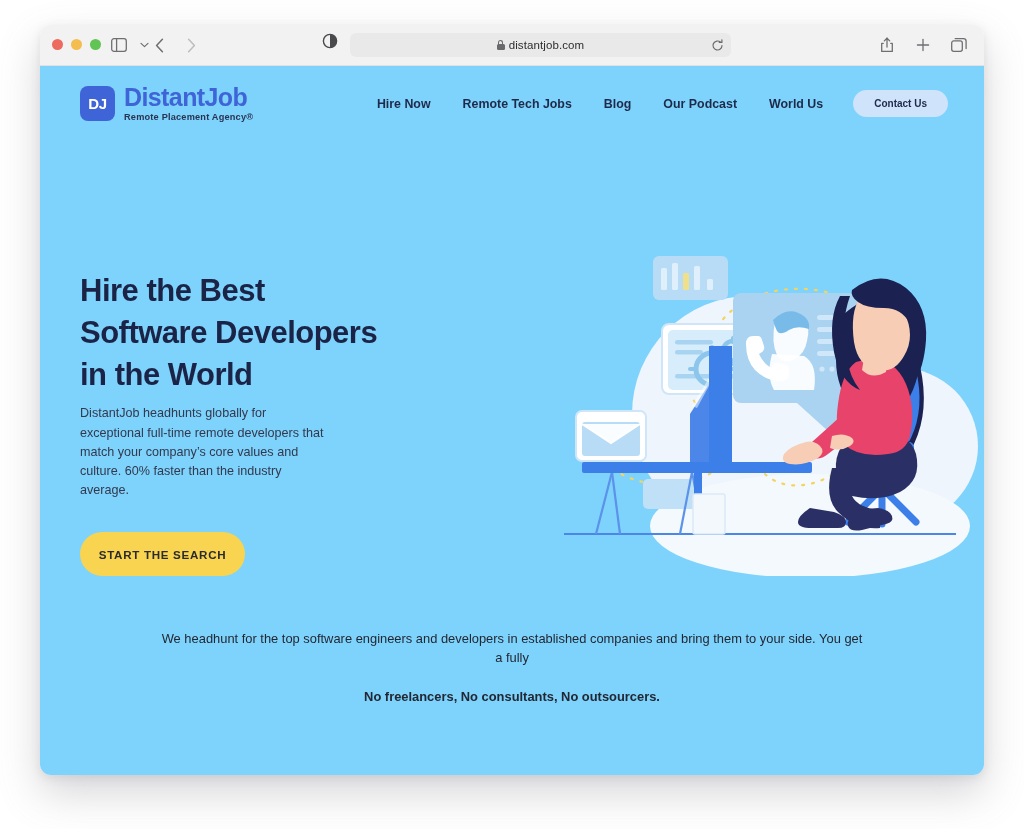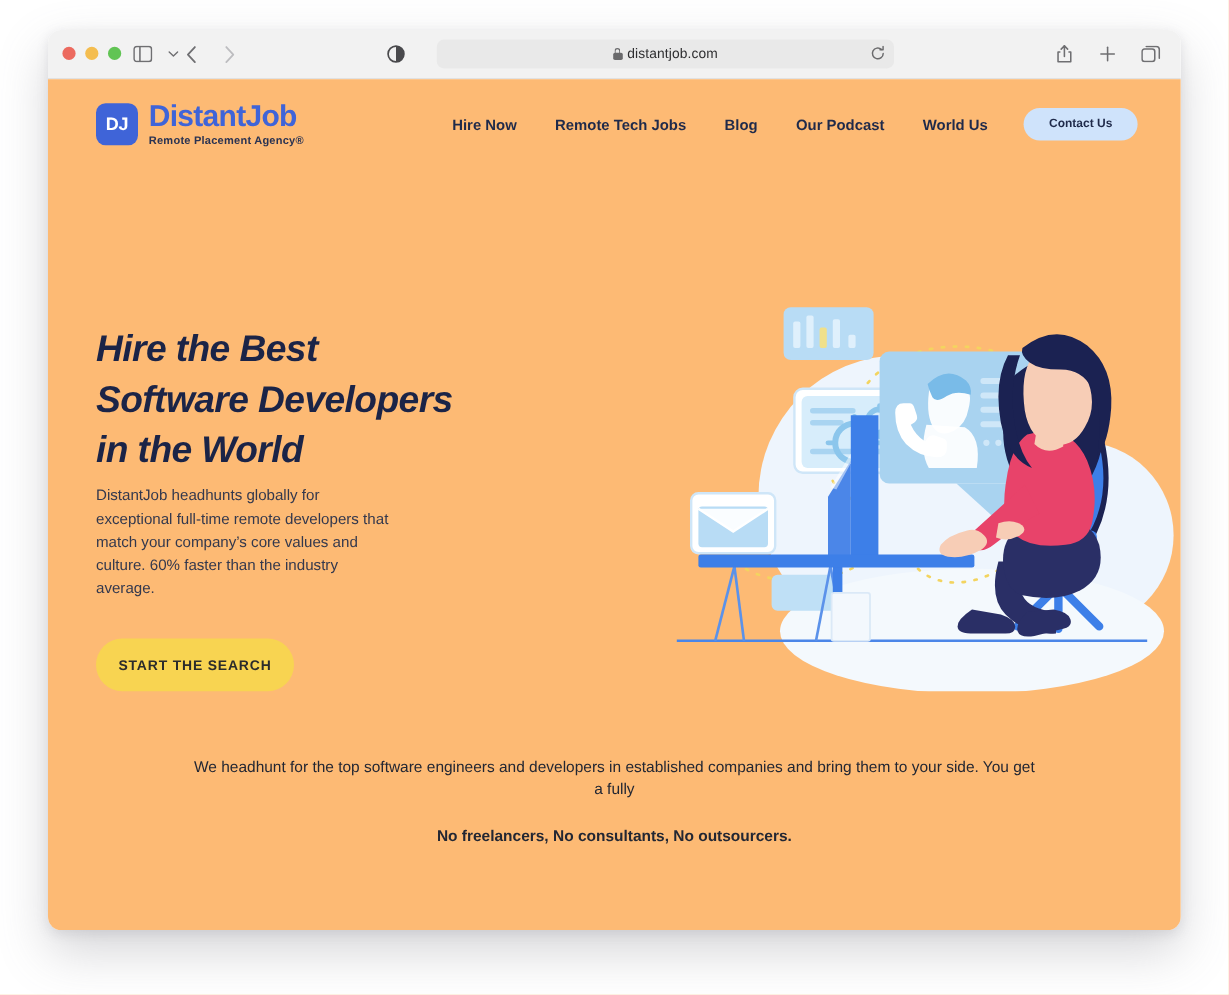--- a/index.html
+++ b/index.html
@@ -77,22 +77,22 @@
     align-items: center;
     gap: 14px;
   }
 
   
   #address-bar-wrap {
     position: absolute;
     left: 282px;
     top: 8px;
     display: flex;
-    align-items: center;
-    gap: 26px;
+    align-items: flex-start;
+    gap: 12px;
   }
   #reader-icon {
     width: 16px; height: 16px;
     color: #4a4a4d;
   }
   #address-bar {
     position: relative;
     width: 381px;
     height: 24px;
     background: #e9e9e9;
@@ -135,21 +135,21 @@
     right: 7px; top: 5px;
     width: 13px; height: 13px;
     color: #6a6a6c;
   }
 
   
   #page {
     position: relative;
     width: 944px;
     height: 709px;
-    background: #fdba74;
+    background: #7dd3fc;
     overflow: hidden;
   }
 
   
   #site-header {
     position: relative;
     height: 78px;
   }
 
   #logo {
@@ -229,21 +229,20 @@
     top: 126px;
     width: 330px;
   }
   #hero-title {
     font-size: 31px;
     font-weight: bold;
     line-height: 1.36;
     color: #1b2447;
     letter-spacing: -0.5px;
     margin: 0;
-    font-style: italic;
   }
   #hero-sub {
     margin: 8px 0 0 0;
     font-size: 12.6px;
     line-height: 1.52;
     color: #33384d;
     width: 252px;
   }
   #cta-button {
     margin-top: 32px;

